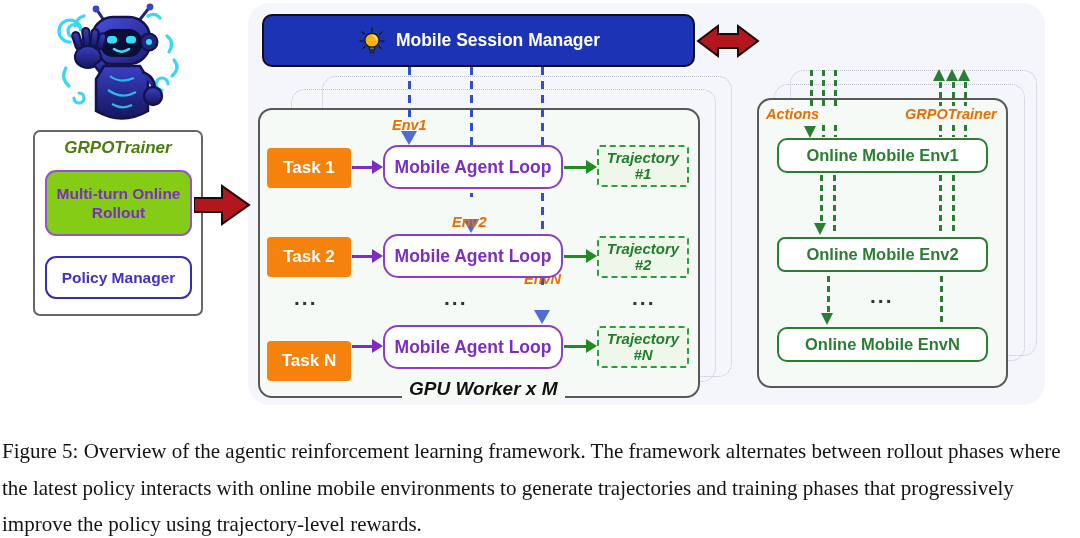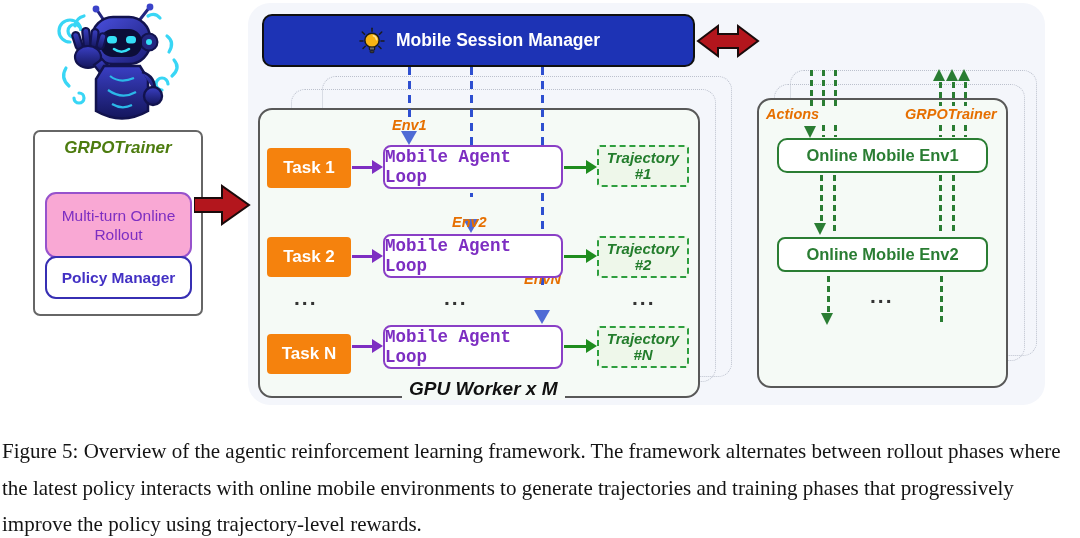--- a/index.html
+++ b/index.html
@@ -16,42 +16,42 @@
        border:2.5px solid #101010;border-radius:10px;color:#fff;font-weight:bold;
        font-size:17.5px;box-sizing:border-box;}
   .hdr-session{left:262px;top:14px;width:433px;height:53px;background:var(--session-header,#1d33b5);}
   .hdr-env{left:757px;top:14px;width:285px;height:53px;background:var(--env-header,#226b2e);}
 
   
   .trainer{left:33px;top:130px;width:170px;height:186px;background:#fff;
            border:2.5px solid #666;border-radius:7px;box-sizing:border-box;}
   .trainer-title{left:0;top:138px;width:236px;text-align:center;font-weight:bold;
                  font-style:italic;font-size:17px;color:#4d7c0f;}
-  .rollout-box{left:45px;top:170px;width:147px;height:66px;background:#f9a8d4;
+  .rollout-box{left:45px;top:170px;width:147px;height:66px;background:#84cc16;
                border:2.5px solid #9752cc;border-radius:11px;box-sizing:border-box;
                display:flex;align-items:center;justify-content:center;text-align:center;
-               font-weight:normal;font-size:15.5px;color:var(--purple,#7d2ec2);line-height:1.25;margin-top:22px;}
+               font-weight:bold;font-size:15.5px;color:var(--purple,#7d2ec2);line-height:1.25;}
   .policy-box{left:45px;top:256px;width:147px;height:43px;background:#fff;
               border:2.5px solid #372fb3;border-radius:11px;box-sizing:border-box;
               display:flex;align-items:center;justify-content:center;
               font-weight:bold;font-size:15.5px;color:#4331c4;}
 
   
   .dotted-panel{border:1.6px dotted #bcc1cd;border-radius:14px;background:transparent;box-sizing:border-box;}
   .worker-panel{border:2.5px solid #585858;border-radius:14px;background:var(--panel-fill,#f5faf6);box-sizing:border-box;}
   .panel-label{font-weight:bold;font-style:italic;font-size:19px;color:#111;
                background:var(--panel-fill,#f5faf6);padding:0 7px;white-space:nowrap;}
 
   
   .task-box{width:84px;height:40px;left:267px;background:var(--task-orange,#f5820d);
             border-radius:4px;display:flex;align-items:center;justify-content:center;
             color:#fff;font-weight:bold;font-size:17px;}
   .mal-box{width:180px;height:44px;left:383px;background:#fff;border:2.5px solid #8a3fc6;
-           border-radius:8px;box-sizing:border-box;display:flex;align-items:center;
-           justify-content:center;color:var(--purple,#7d2ec2);font-weight:bold;font-size:17.5px;font-family:Liberation Mono, monospace;}
+           border-radius:15px;box-sizing:border-box;display:flex;align-items:center;
+           justify-content:center;color:var(--purple,#7d2ec2);font-weight:bold;font-size:17.5px;}
   .traj-box{width:92px;left:597px;background:#eef7ea;border:2px dashed #2e9e3e;border-radius:3px;
             box-sizing:border-box;display:flex;flex-direction:column;align-items:center;
             justify-content:center;color:#237d2c;font-weight:bold;font-style:italic;
             font-size:15px;line-height:1.08;padding:3px 0;}
 
   
   .h-arrow-line{height:3px;}
   .purple{background:var(--purple,#7d2ec2);}
   .green{background:var(--green,#1e8c1e);}
   .head-right{width:0;height:0;border-top:7px solid transparent;border-bottom:7px solid transparent;}
@@ -191,21 +191,21 @@
   <div class="abs head-right green" style="left:586px;top:249px;"></div>
   <div class="abs traj-box" style="top:236px;">
     <span>Trajectory</span>
     <span>#2</span>
   </div>
 
   <div class="abs dots" style="left:294px;top:286px;">...</div>
   <div class="abs dots" style="left:444px;top:286px;">...</div>
   <div class="abs dots" style="left:632px;top:286px;">...</div>
 
-  <div class="abs task-box" style="top:334px;">Task N</div>
+  <div class="abs task-box" style="top:341px;">Task N</div>
   <div class="abs h-arrow-line purple" style="left:352px;top:345px;width:22px;"></div>
   <div class="abs head-right purple" style="left:372px;top:339px;"></div>
   <div class="abs mal-box" style="top:325px;">Mobile Agent Loop</div>
   <div class="abs h-arrow-line green" style="left:564px;top:345px;width:23px;"></div>
   <div class="abs head-right green" style="left:586px;top:339px;"></div>
   <div class="abs traj-box" style="top:326px;">
     <span>Trajectory</span>
     <span>#N</span>
   </div>
 
@@ -237,20 +237,21 @@
   <div class="abs vdash-green" style="left:939px;top:175px;height:58px;"></div>
   <div class="abs vdash-green" style="left:952px;top:175px;height:58px;"></div>
 
   <div class="abs vdash-green" style="left:827px;top:276px;height:36px;"></div>
   <div class="abs head-down-green" style="left:821px;top:313px;"></div>
   <div class="abs vdash-green" style="left:940px;top:276px;height:48px;"></div>
   <div class="abs dots" style="left:870px;top:284px;">...</div>
 
   <div class="abs oenv-box" style="top:138px;">Online Mobile Env1</div>
   <div class="abs oenv-box" style="top:237px;border-radius:8px;">Online Mobile Env2</div>
+  <div class="abs oenv-box" style="top:327px;">Online Mobile EnvN</div>
 
 
   <div class="abs hdr hdr-session">
     <svg width="30" height="30" viewBox="0 0 40 40">
       <g stroke="#1b1b1b" stroke-width="2" stroke-linecap="round">
         <line x1="20" y1="3" x2="20" y2="7"></line>
           <line x1="7" y1="8" x2="10" y2="11"></line>
         <line x1="33" y1="8" x2="30" y2="11"></line>
           <line x1="4" y1="20" x2="8" y2="20"></line>
         <line x1="36" y1="20" x2="32" y2="20"></line>

